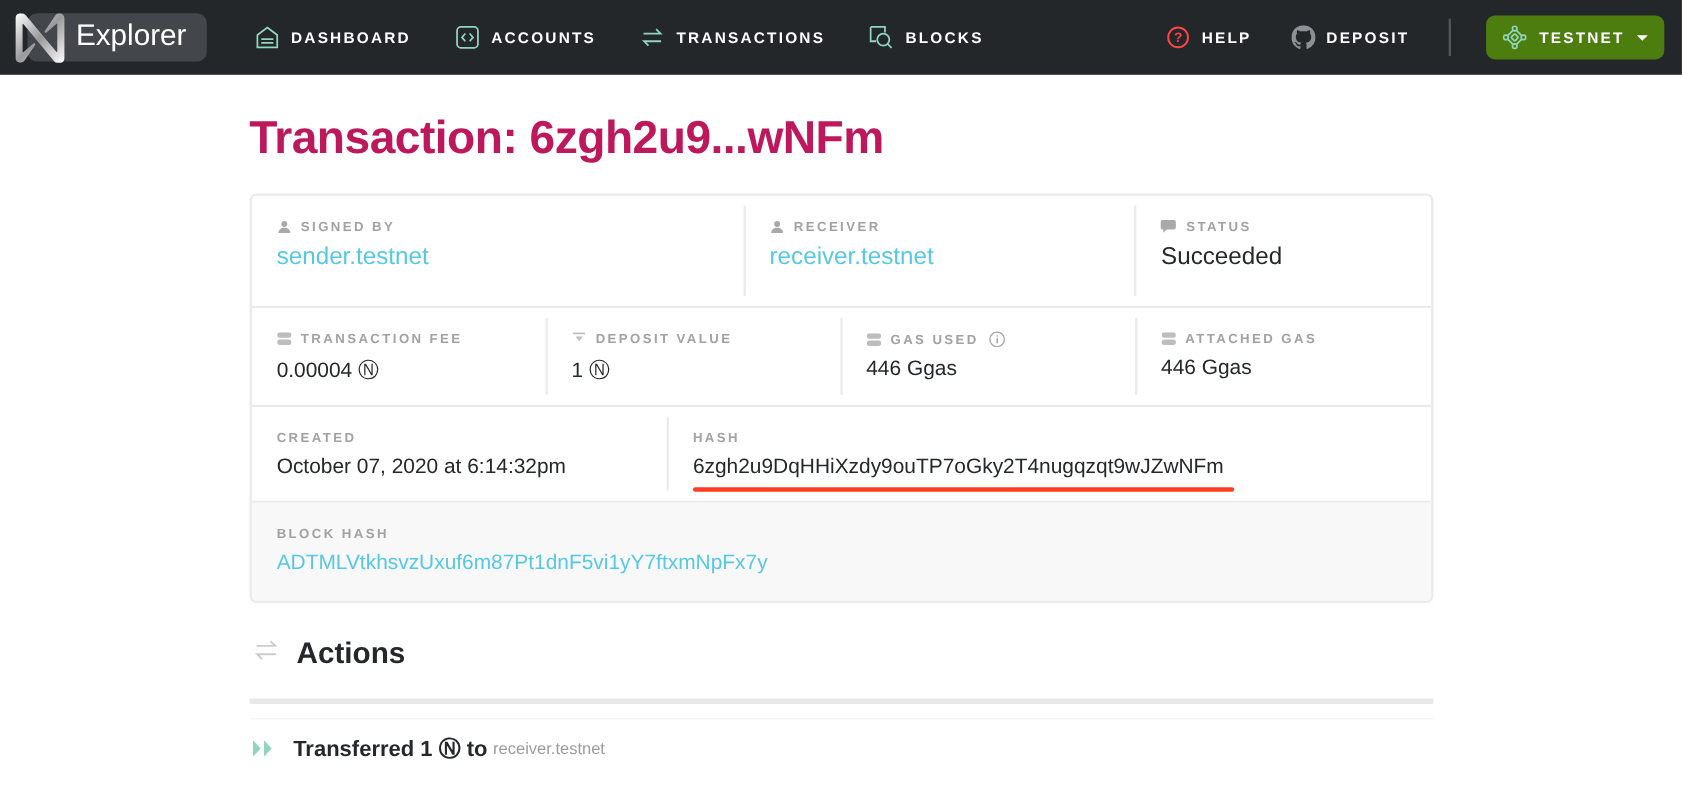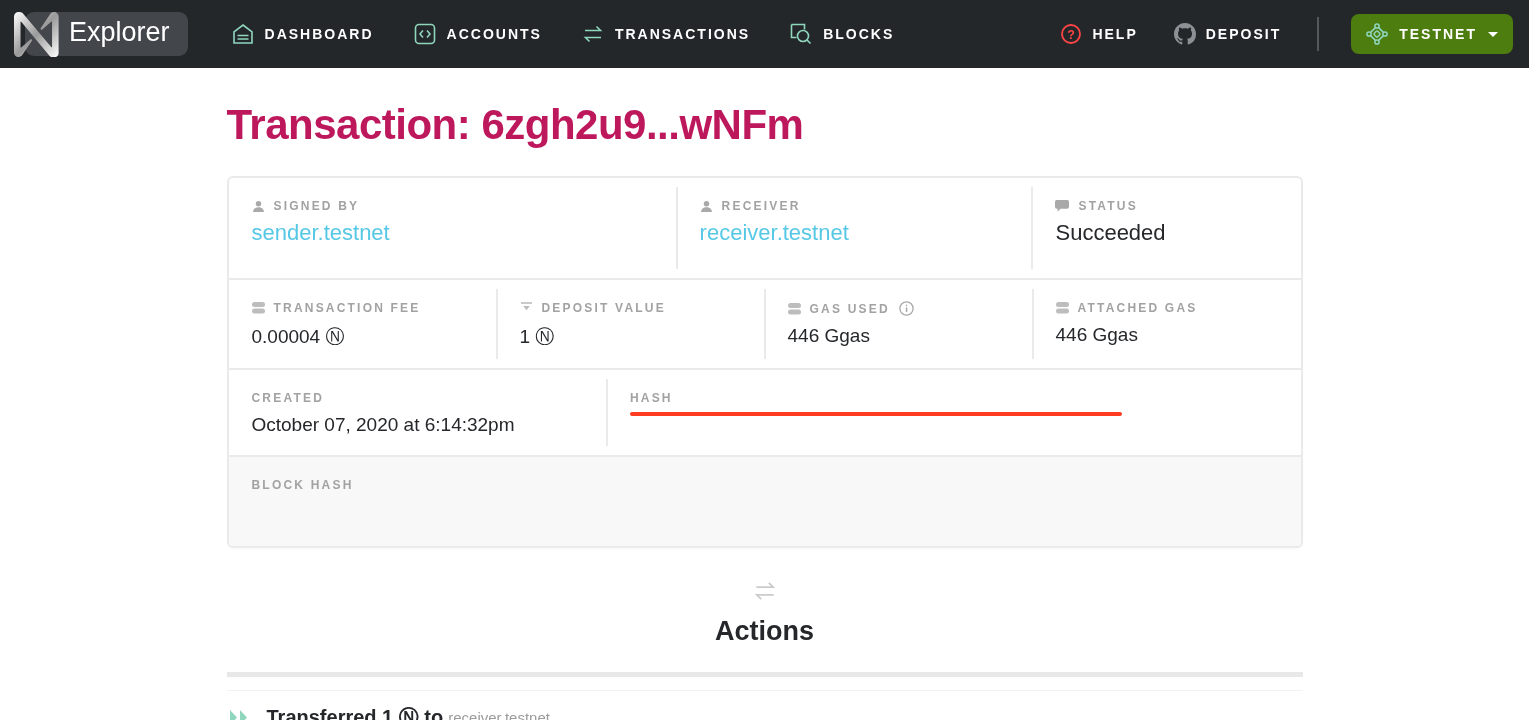--- a/index.html
+++ b/index.html
@@ -39,21 +39,21 @@
   .c-42 { width:41.8%; } .c-33 { width:33.2%; } .c-25 { width:25%; } .c-35 { width:35.3%; } .c-65 { width:64.7%; } .c-100 { width:100%; }
   .cell-label { display:flex; align-items:center; gap:9px; font-size:12px; font-weight:700;
                 color:#a2a2a2; letter-spacing:2.2px; }
   .cell-label svg { flex:0 0 auto; }
   .cell-value { margin-top:9px; font-size:19px; font-weight:500; color:#25272a; }
   .cell-value.lg { font-size:22px; margin-top:7px; }
   .acct-link { color:#56c8e5; text-decoration:none; cursor:pointer; }
   .hash-underline { height:4px; background:#fd3c22; border-radius:2px; margin-top:7px; width:492px; }
 
   
-  .actions-head { display:flex; align-items:center; gap:13px; margin-top:31px;flex-direction:column; }
+  .actions-head { display:flex; align-items:flex-start; gap:13px; margin-top:31px; }
   .actions-title { font-size:27px; font-weight:700; color:#25272a; }
   .actions-divider { height:5px; background:#e8e8e8; margin-top:25px; }
   .action-row { border-top:1px solid #f2f2f2; margin-top:13px; padding:13px 0 12px 2px;
                 display:flex; align-items:center; }
   .action-desc { margin-left:16px; font-size:20px; font-weight:700; color:#25272a; }
   .action-target { font-size:15px; font-weight:400; color:#9c9c9c; margin-left:5px; cursor:pointer; }
 </style>
 </head>
 <body>
 
@@ -226,29 +226,31 @@
         <div class="cell c-35">
           <div class="cell-label">
             <span>CREATED</span>
           </div>
           <div class="cell-value">October 07, 2020 at 6:14:32pm</div>
         </div>
         <div class="cell sep c-65">
           <div class="cell-label">
             <span>HASH</span>
           </div>
+          <div class="cell-value">6zgh2u9DqHHiXzdy9ouTP7oGky2T4nugqzqt9wJZwNFm</div>
           <div class="hash-underline"></div>
         </div>
       </div>
 
       <div class="row row-4">
         <div class="cell c-100">
           <div class="cell-label">
             <span>BLOCK HASH</span>
           </div>
+          <div class="cell-value"><a class="acct-link">ADTMLVtkhsvzUxuf6m87Pt1dnF5vi1yY7ftxmNpFx7y</a></div>
         </div>
       </div>
     </div>
 
     <div class="actions-head">
       <svg width="30" height="24" viewBox="0 0 22 22" fill="none" stroke="#cbcbcb" stroke-width="1.6">
         <path d="M3 7.5h15.5l-4-4M19 14.5H3.5l4 4"></path>
       </svg>
       <div class="actions-title">Actions</div>
     </div>

